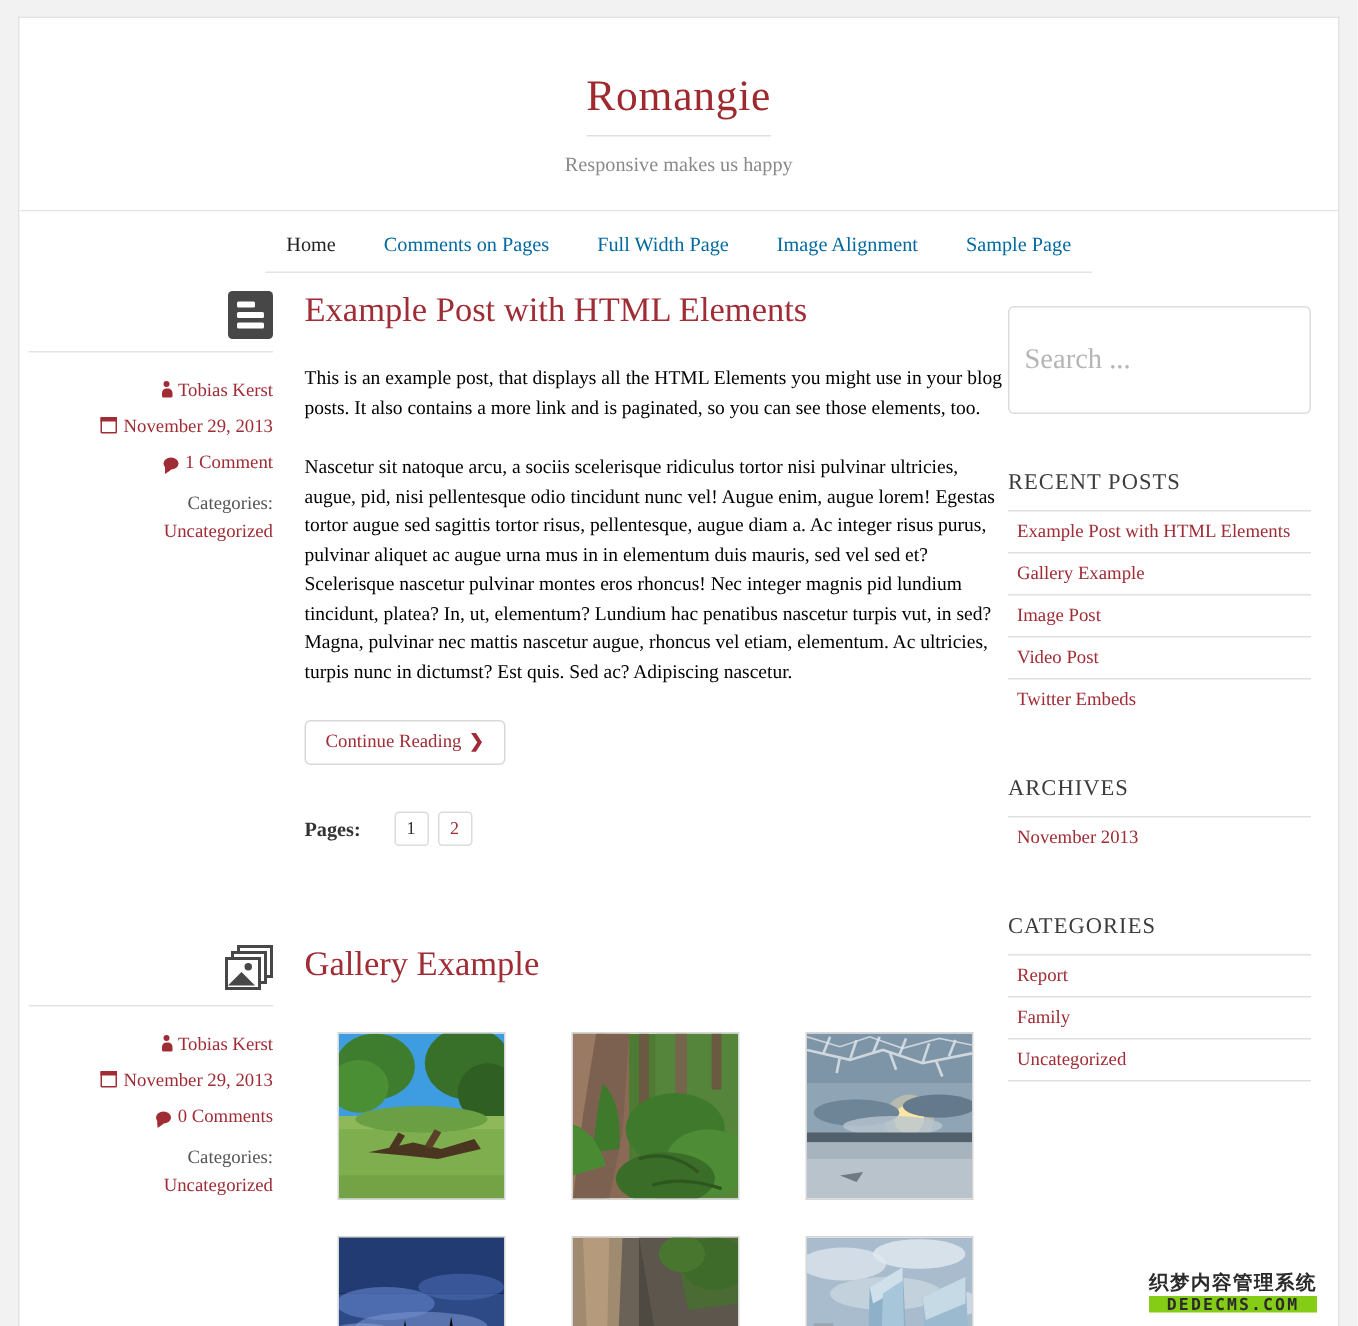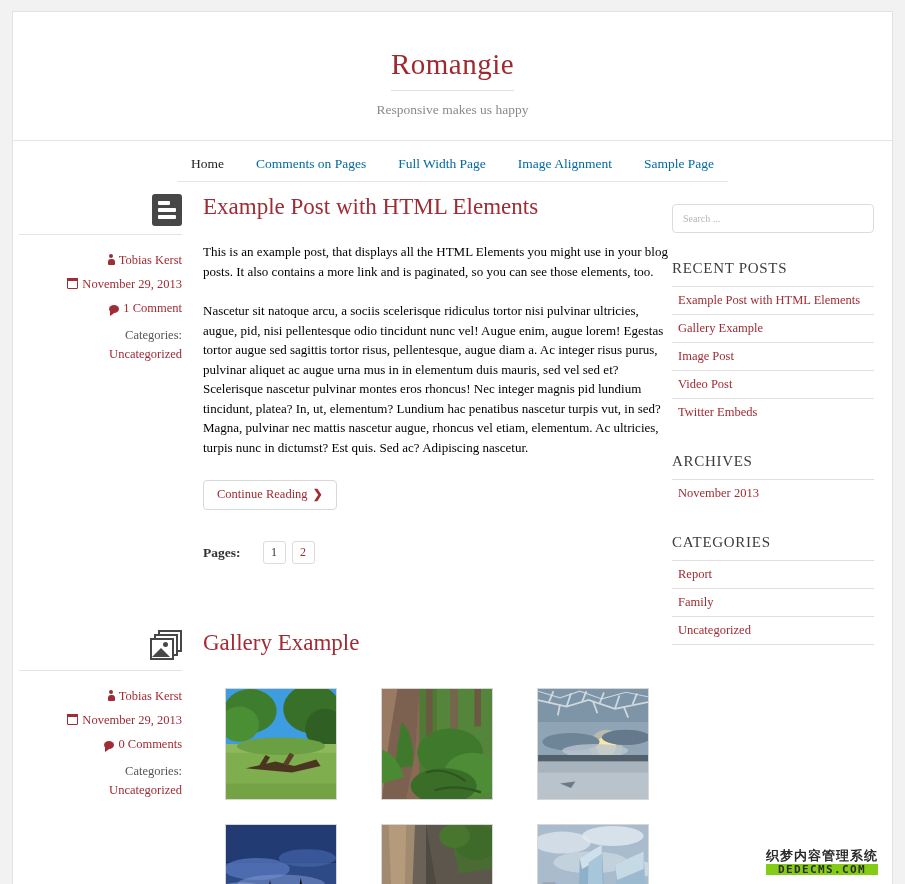--- a/index.html
+++ b/index.html
@@ -329,31 +329,31 @@
     cursor: pointer;
     overflow: hidden;
     position: relative;
   }
   .gallery-thumb svg { display: block; width: 100%; height: 100%; }
 
   
   .search-box {
     width: 100%;
     box-sizing: border-box;
-    padding: 8px 10px;
+    padding: 24px 10px;
     border: 1px solid #dcdcdc;
     border-radius: 4px;
-    font-size: 10px;
+    font-size: 19px;
     color: #404040;
     font-family: "Liberation Serif", serif;
     outline: none;
     background: #fff;
   }
   .search-box::placeholder { color: #b5b5b5; }
-  .widget { margin-top: 27px; }
+  .widget { margin-top: 38px; }
   .widget-title {
     font-size: 15px;
     color: #3c3c3c;
     font-weight: normal;
     letter-spacing: .7px;
     margin: 0 0 9px 0;
     font-family: "Liberation Serif", serif;
   }
   .widget-list { list-style: none; margin: 0; padding: 0; }
   .widget-list li {

